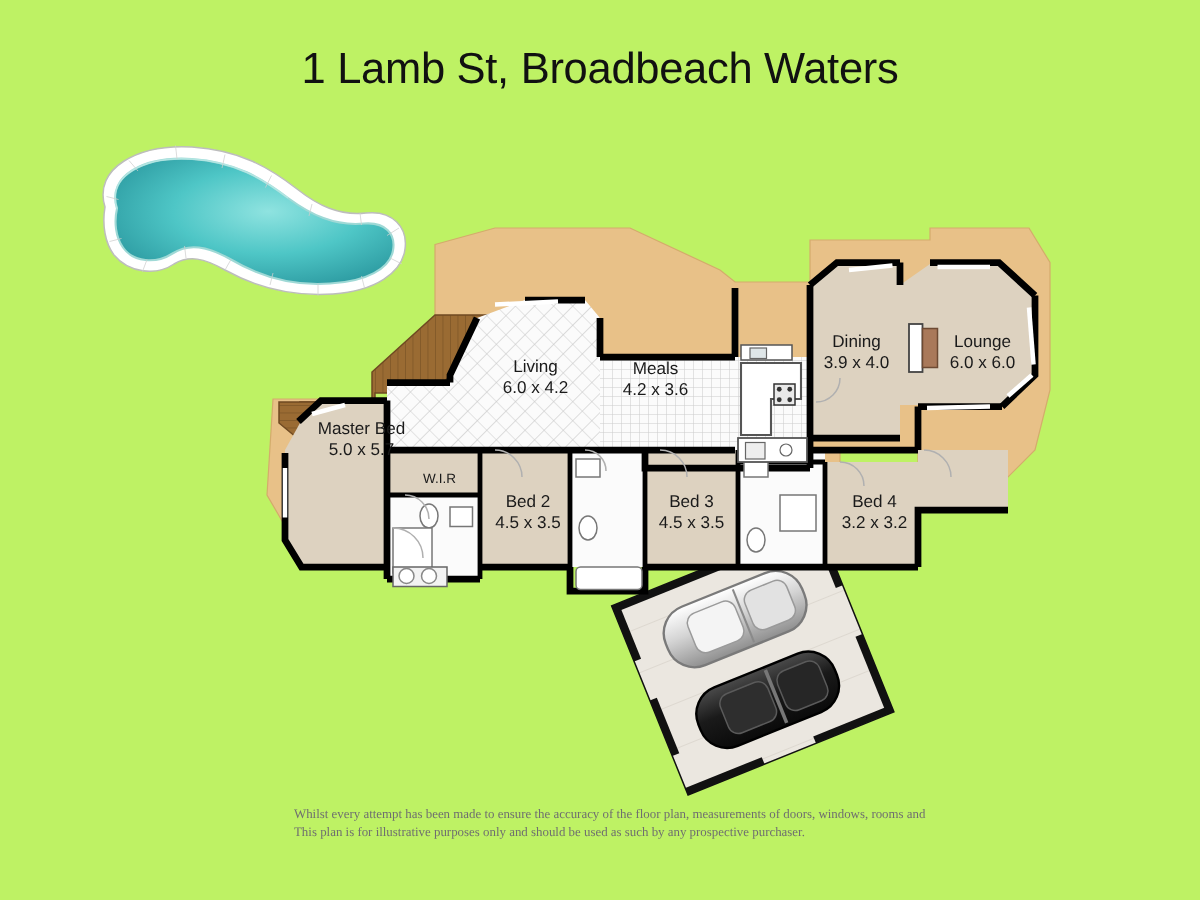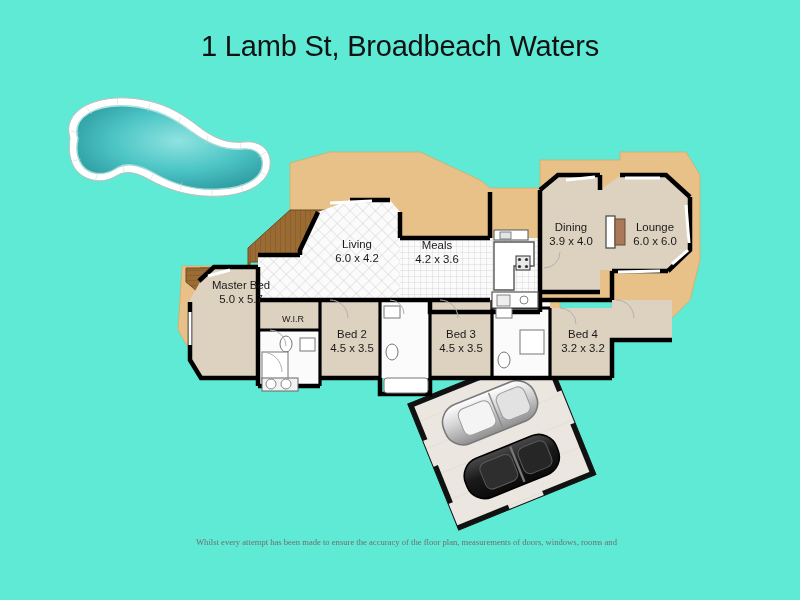--- a/index.html
+++ b/index.html
@@ -13,21 +13,21 @@
     height: 600px;
     overflow: hidden;
     font-family: "Liberation Sans", sans-serif;
     color: #000000;
     position: relative;
   }
   #page {
     position: relative;
     width: 800px;
     height: 600px;
-    background: #5eead4;
+    background: #bef264;
   }
   #plan-title {
     position: absolute;
     top: 30px;
     left: 0;
     width: 800px;
     text-align: center;
     font-size: 29px;
     font-weight: 400;
     letter-spacing: -0.2px;
@@ -352,15 +352,16 @@
 
       <text class="rm-name" x="583" y="338">Bed 4</text>
       <text class="rm-dim" x="583" y="352">3.2 x 3.2</text>
 
       <text class="rm-name-sm" x="293" y="322">W.I.R</text>
     </g>
   </svg>
 
   <div id="disclaimer">
     <div>Whilst every attempt has been made to ensure the accuracy of the floor plan, measurements of doors, windows, rooms and</div>
+    <div>This plan is for illustrative purposes only and should be used as such by any prospective purchaser.</div>
   </div>
 
 </div>
 
 </body></html>

